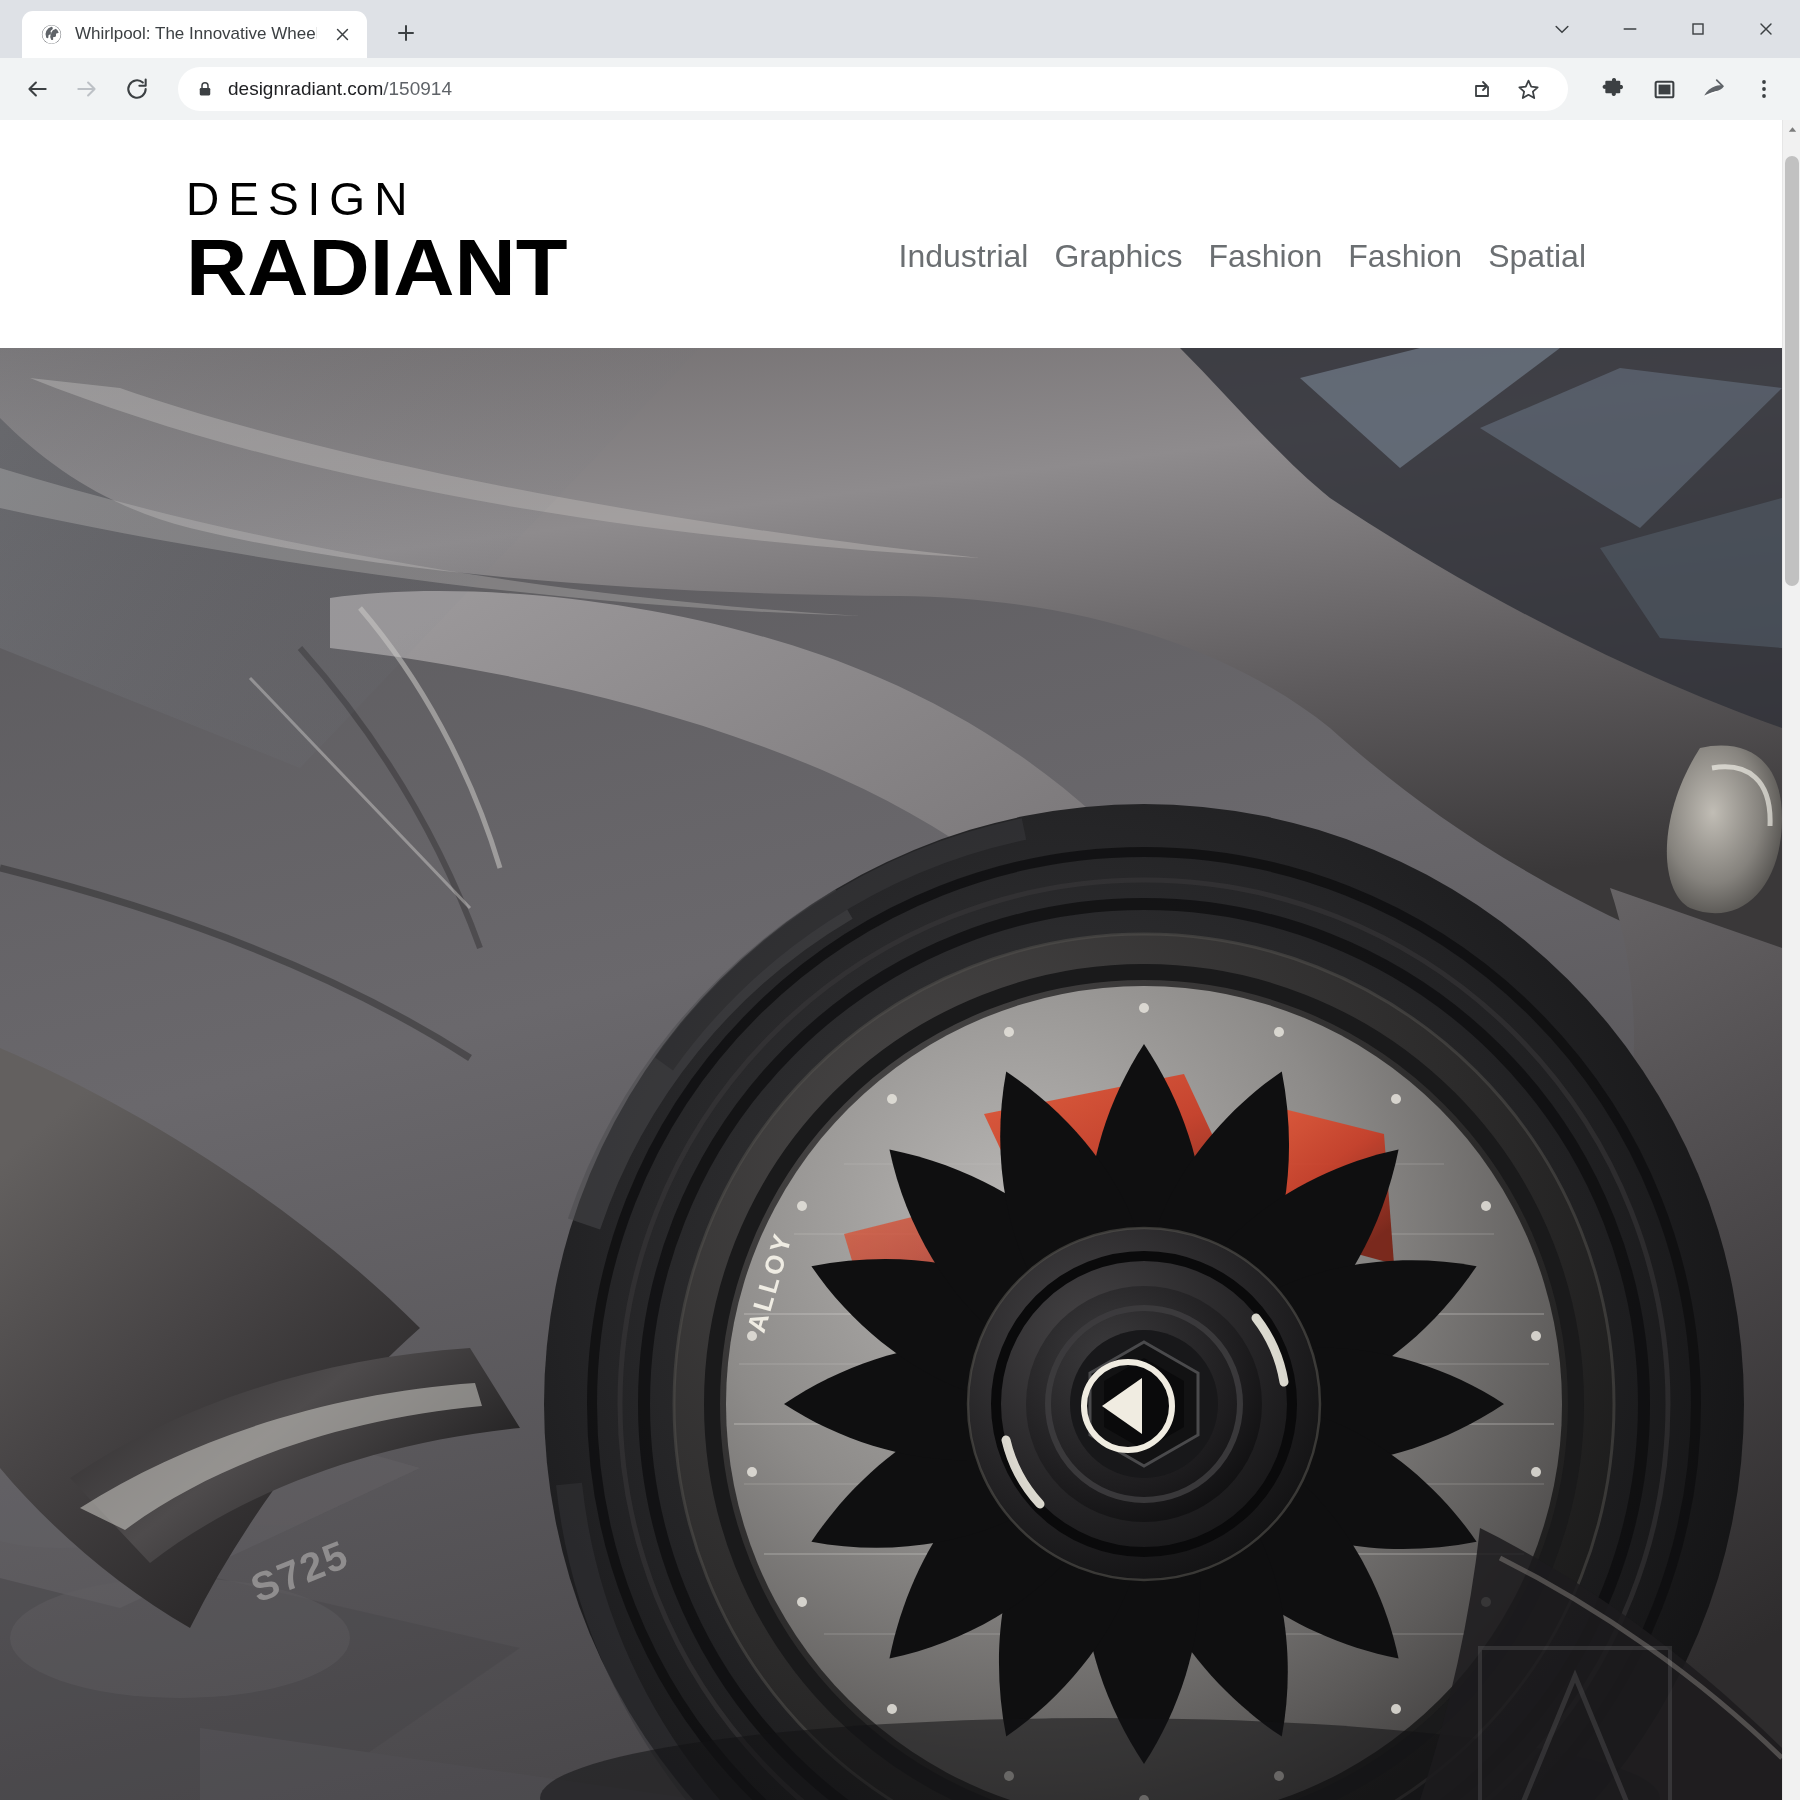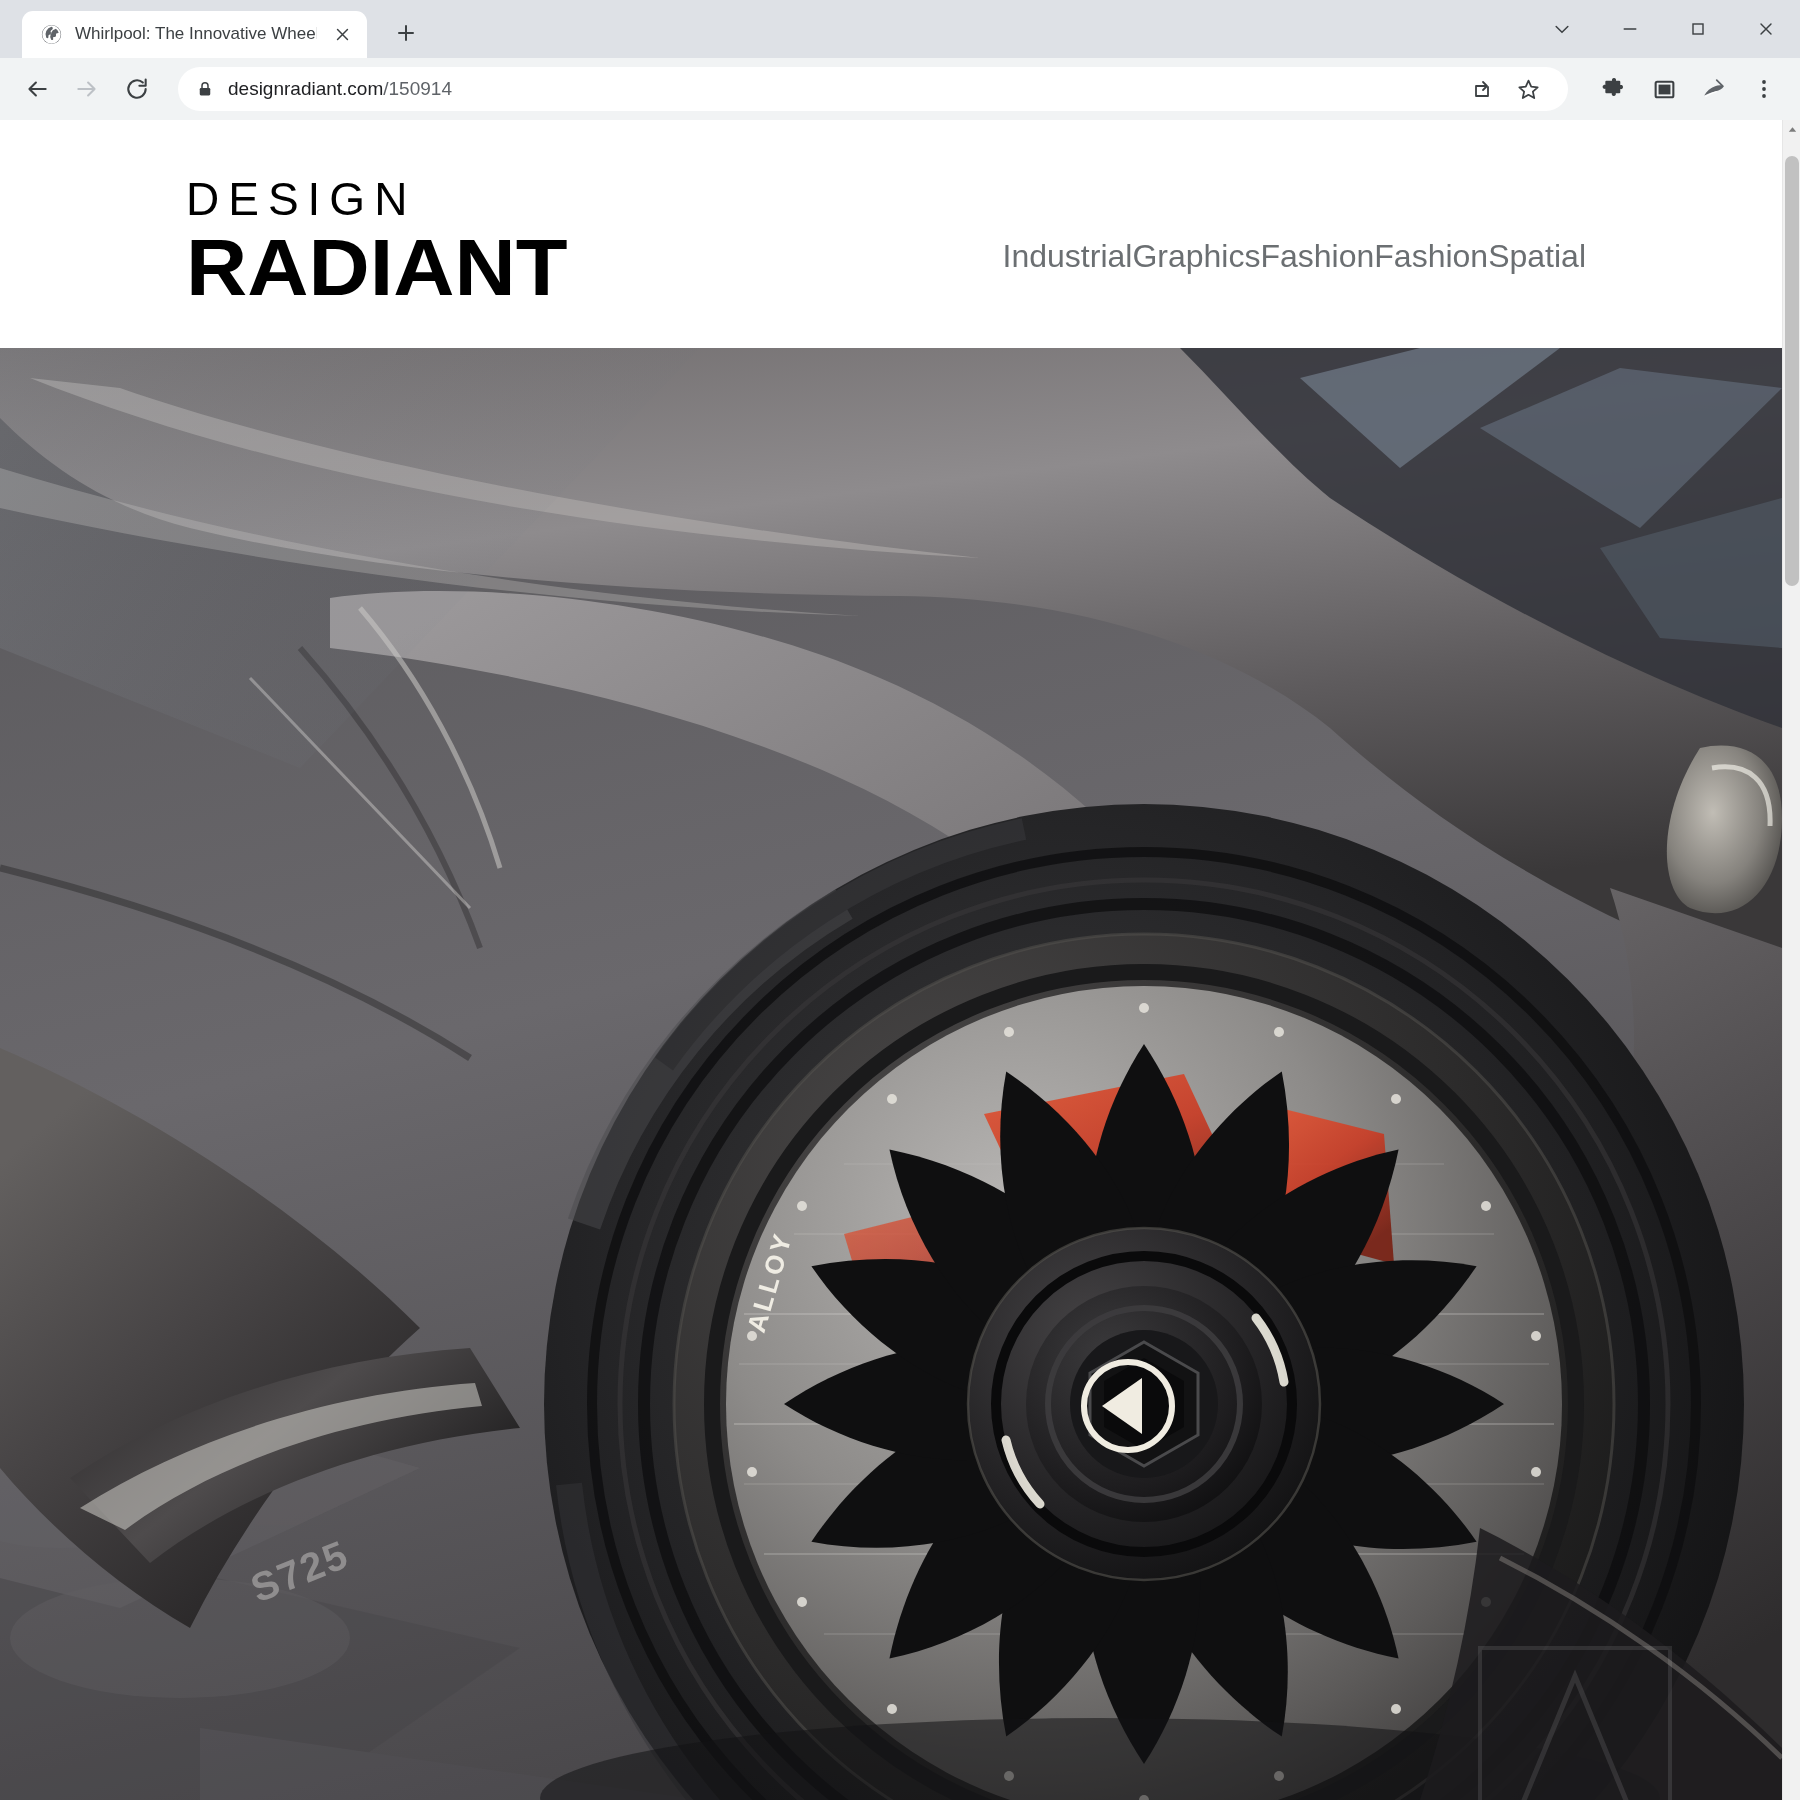--- a/index.html
+++ b/index.html
@@ -99,21 +99,21 @@
     color: #000; line-height: 1; font-family: "Liberation Sans", sans-serif;
   }
   .logo-bottom {
     font-size: 80px; font-weight: 700; letter-spacing: 0px;
     color: #000; line-height: 0.95; margin-top: 8px;
     transform: scaleX(1.06); transform-origin: left center;
     font-family: "Liberation Sans", sans-serif;
   }
   .nav {
     position: absolute; right: 196px; top: 118px;
-    display: flex; align-items: baseline; 
+    display: flex; align-items: baseline; gap: 26px;
   }
   .nav a {
     font-size: 32px; font-weight: 300; color: #6b6f72;
     text-decoration: none; white-space: nowrap;
     font-family: "Liberation Sans", sans-serif;
   }
 
   
   .hero {
     position: relative; width: 1782px; height: 1452px;

